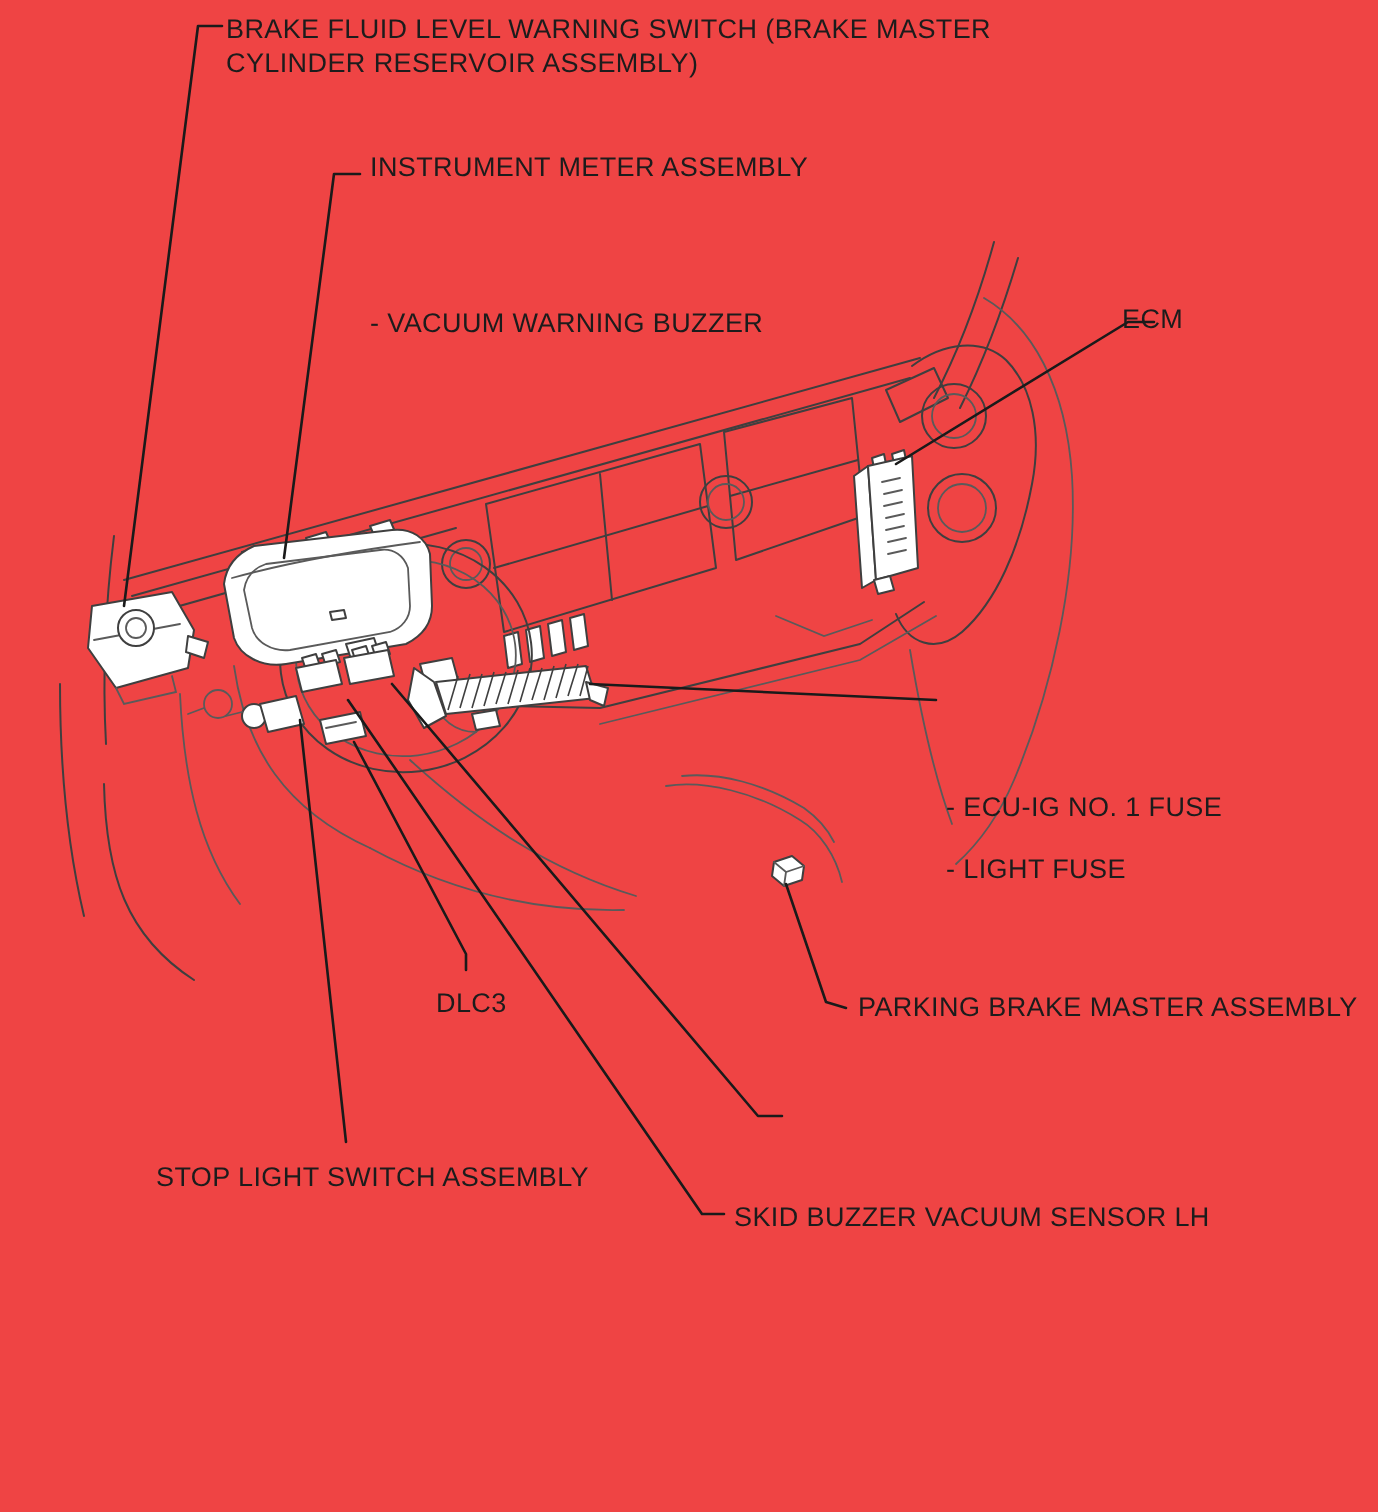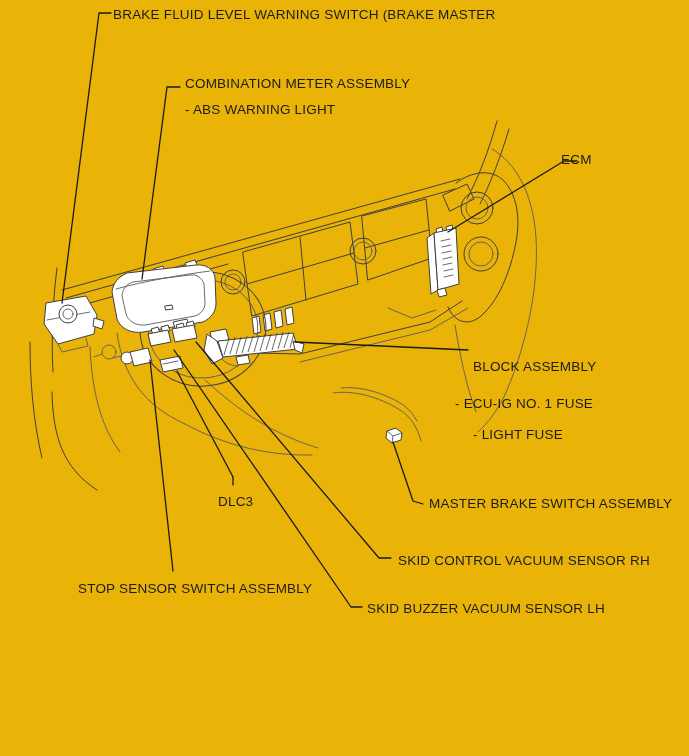--- a/index.html
+++ b/index.html
@@ -1,16 +1,16 @@
 <!DOCTYPE html>
 <html><head>
 <meta charset="utf-8">
 <style>
   html,body{margin:0;padding:0;background:#fff;}
-  .stage{position:relative;width:689px;height:756px;background:#eab308;overflow:hidden;
+  .stage{position:relative;width:689px;height:756px;background:#ef4444;overflow:hidden;
          font-family:"Liberation Sans",sans-serif;}
   .stage svg{position:absolute;left:0;top:0;}
   .lbl{position:absolute;font-size:13.5px;line-height:17px;color:#1c1c1c;
        white-space:nowrap;letter-spacing:.2px;}
   .art{fill:none;stroke:#3f3f3f;stroke-width:1;stroke-linecap:round;stroke-linejoin:round;}
   .artw{fill:#ffffff;stroke:#3f3f3f;stroke-width:1;stroke-linejoin:round;}
   .thin{fill:none;stroke:#5a5a5a;stroke-width:.9;stroke-linecap:round;}
   .leader{fill:none;stroke:#1a1a1a;stroke-width:1.3;stroke-linecap:round;stroke-linejoin:round;}
   .hatch{stroke:#3f3f3f;stroke-width:.8;}
 </style>
@@ -141,28 +141,27 @@
     <path class="leader" d="M295,342 L468,350"></path>
     <path class="leader" d="M393,442 L413,501 L423,504"></path>
     <path class="leader" d="M177,371 L233,477 L233,485"></path>
     <path class="leader" d="M150,360 L173,571"></path>
     <path class="leader" d="M196,342 L379,558 L391,558"></path>
     <path class="leader" d="M174,350 L351,607 L362,607"></path>
   </g>
 </svg>
 
   <div class="lbl" style="left:113px;top:6px">BRAKE FLUID LEVEL WARNING SWITCH (BRAKE MASTER</div>
+  <div class="lbl" style="left:113px;top:23px">CYLINDER RESERVOIR ASSEMBLY)</div>
 
-  <div class="lbl" style="left:185px;top:75px">COMBINATION METER ASSEMBLY</div>
-  <div class="lbl" style="left:185px;top:101px">- ABS WARNING LIGHT</div>
+  <div class="lbl" style="left:185px;top:75px">INSTRUMENT METER ASSEMBLY</div>
+  <div class="lbl" style="left:185px;top:153px">- VACUUM WARNING BUZZER</div>
 
   <div class="lbl" style="left:561px;top:151px">ECM</div>
 
-  <div class="lbl" style="left:473px;top:358px">BLOCK ASSEMBLY</div>
-  <div class="lbl" style="left:455px;top:395px">- ECU-IG NO. 1 FUSE</div>
+  <div class="lbl" style="left:473px;top:395px">- ECU-IG NO. 1 FUSE</div>
   <div class="lbl" style="left:473px;top:426px">- LIGHT FUSE</div>
 
-  <div class="lbl" style="left:429px;top:495px">MASTER BRAKE SWITCH ASSEMBLY</div>
+  <div class="lbl" style="left:429px;top:495px">PARKING BRAKE MASTER ASSEMBLY</div>
   <div class="lbl" style="left:218px;top:493px">DLC3</div>
-  <div class="lbl" style="left:78px;top:580px">STOP SENSOR SWITCH ASSEMBLY</div>
-  <div class="lbl" style="left:398px;top:552px">SKID CONTROL VACUUM SENSOR RH</div>
+  <div class="lbl" style="left:78px;top:580px">STOP LIGHT SWITCH ASSEMBLY</div>
   <div class="lbl" style="left:367px;top:600px">SKID BUZZER VACUUM SENSOR LH</div>
 </div>
 
 </body></html>

